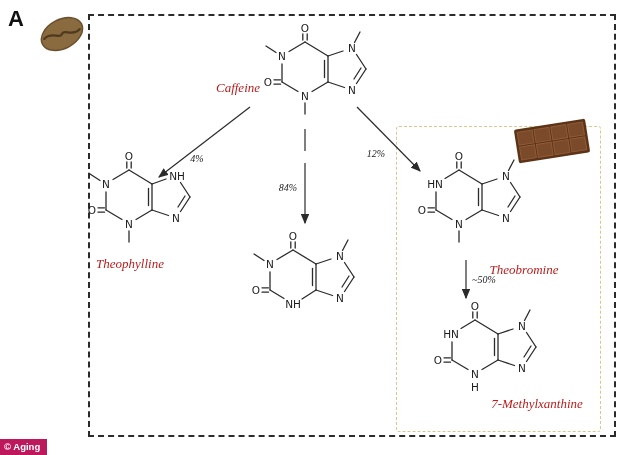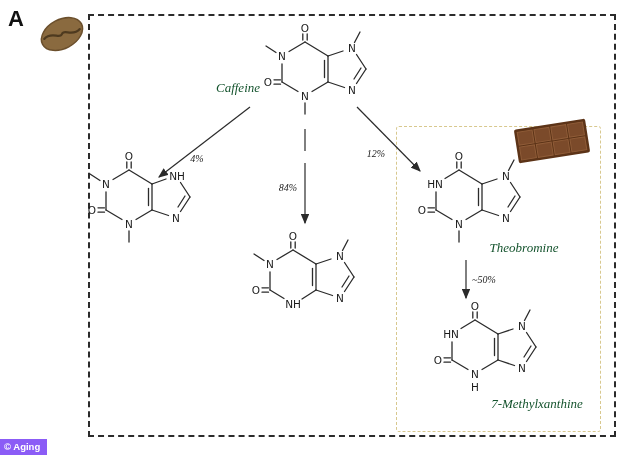--- a/index.html
+++ b/index.html
@@ -15,27 +15,27 @@
     position:absolute;left:396px;top:126px;width:205px;height:306px;
     border:1.5px dashed #d8c88e;box-sizing:border-box;border-radius:3px;
   }
   .panel-label{
     position:absolute;left:8px;top:6px;font:bold 22px "Liberation Sans",sans-serif;color:#111;
   }
   .mol{position:absolute;}
   .mol line{stroke:#2b2b2b;stroke-width:1.3;stroke-linecap:round;}
   .mol text{font:10.5px "DejaVu Sans",sans-serif;fill:#1b1b1b;text-anchor:middle;}
   .compound-label{
-    position:absolute;font:italic 13px "Liberation Serif",serif;color:#14532d;text-align:center;
+    position:absolute;font:italic 13px "Liberation Serif",serif;color:#b91c1c;text-align:center;
   }
   .flow-overlay{position:absolute;left:0;top:0;pointer-events:none;}
   .flow-overlay line{stroke:#2b2b2b;stroke-width:1.2;}
   .pct{font:italic 10px "Liberation Serif",serif;fill:#222;}
   .watermark{
-    position:absolute;left:0;bottom:0;background:#8b5cf6;color:#fff;
+    position:absolute;left:0;bottom:0;background:#be185d;color:#fff;
     font:bold 9.5px "Liberation Sans",sans-serif;padding:2px 7px 3px 4px;
   }
 </style>
 </head>
 <body>
 
 <div class="canvas">
 
   <div class="outer-border"></div>
 
@@ -123,20 +123,21 @@
     </g>
     <g>
       <text x="47" y="11.5">O</text>
       <text x="24" y="39.5">N</text>
       <text x="10" y="65.5">O</text>
       <text x="47" y="79.5">N</text>
       <text x="95" y="31.5">NH</text>
       <text x="94" y="73.5">N</text>
     </g>
   </svg>
+  <div class="compound-label" style="left:80px;top:256px;width:100px">Theophylline</div>
 
   <svg class="mol" style="left:246px;top:228px" width="120" height="110" viewBox="0 0 120 110">
     <g>
       <line x1="47" y1="22" x2="31" y2="31.5"></line>
       <line x1="24" y1="44" x2="24" y2="62"></line>
       <line x1="24" y1="62" x2="38" y2="70.5"></line>
       <line x1="56" y1="71" x2="70" y2="62"></line>
       <line x1="70" y1="62" x2="70" y2="36"></line>
       <line x1="66.5" y1="40.5" x2="66.5" y2="57.5"></line>
       <line x1="70" y1="36" x2="47" y2="22"></line>
@@ -185,21 +186,21 @@
     </g>
     <g>
       <text x="23" y="39.5">HN</text>
       <text x="47" y="11.5">O</text>
       <text x="10" y="65.5">O</text>
       <text x="47" y="79.5">N</text>
       <text x="94" y="31.5">N</text>
       <text x="94" y="73.5">N</text>
     </g>
   </svg>
-  <div class="compound-label" style="left:474px;top:240px;width:100px">Theobromine</div>
+  <div class="compound-label" style="left:474px;top:262px;width:100px">Theobromine</div>
 
   <svg class="mol" style="left:428px;top:298px" width="120" height="110" viewBox="0 0 120 110">
     <g>
       <line x1="47" y1="22" x2="33" y2="30.5"></line>
       <line x1="24" y1="44" x2="24" y2="62"></line>
       <line x1="24" y1="62" x2="40" y2="71.5"></line>
       <line x1="54" y1="71.5" x2="70" y2="62"></line>
       <line x1="70" y1="62" x2="70" y2="36"></line>
       <line x1="66.5" y1="40.5" x2="66.5" y2="57.5"></line>
       <line x1="70" y1="36" x2="47" y2="22"></line>

